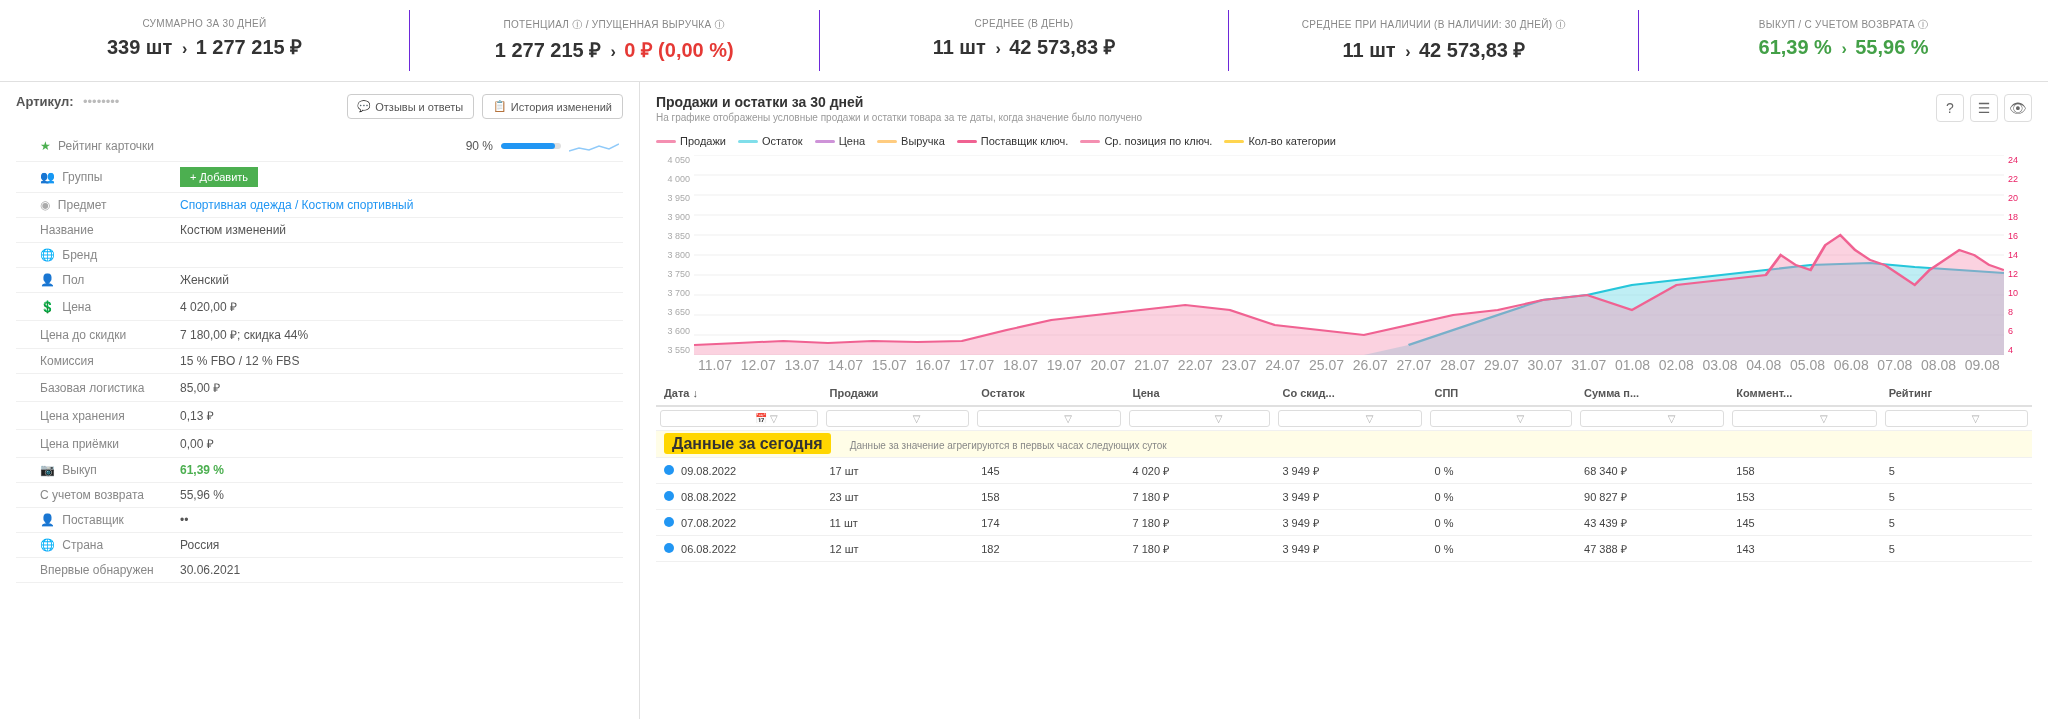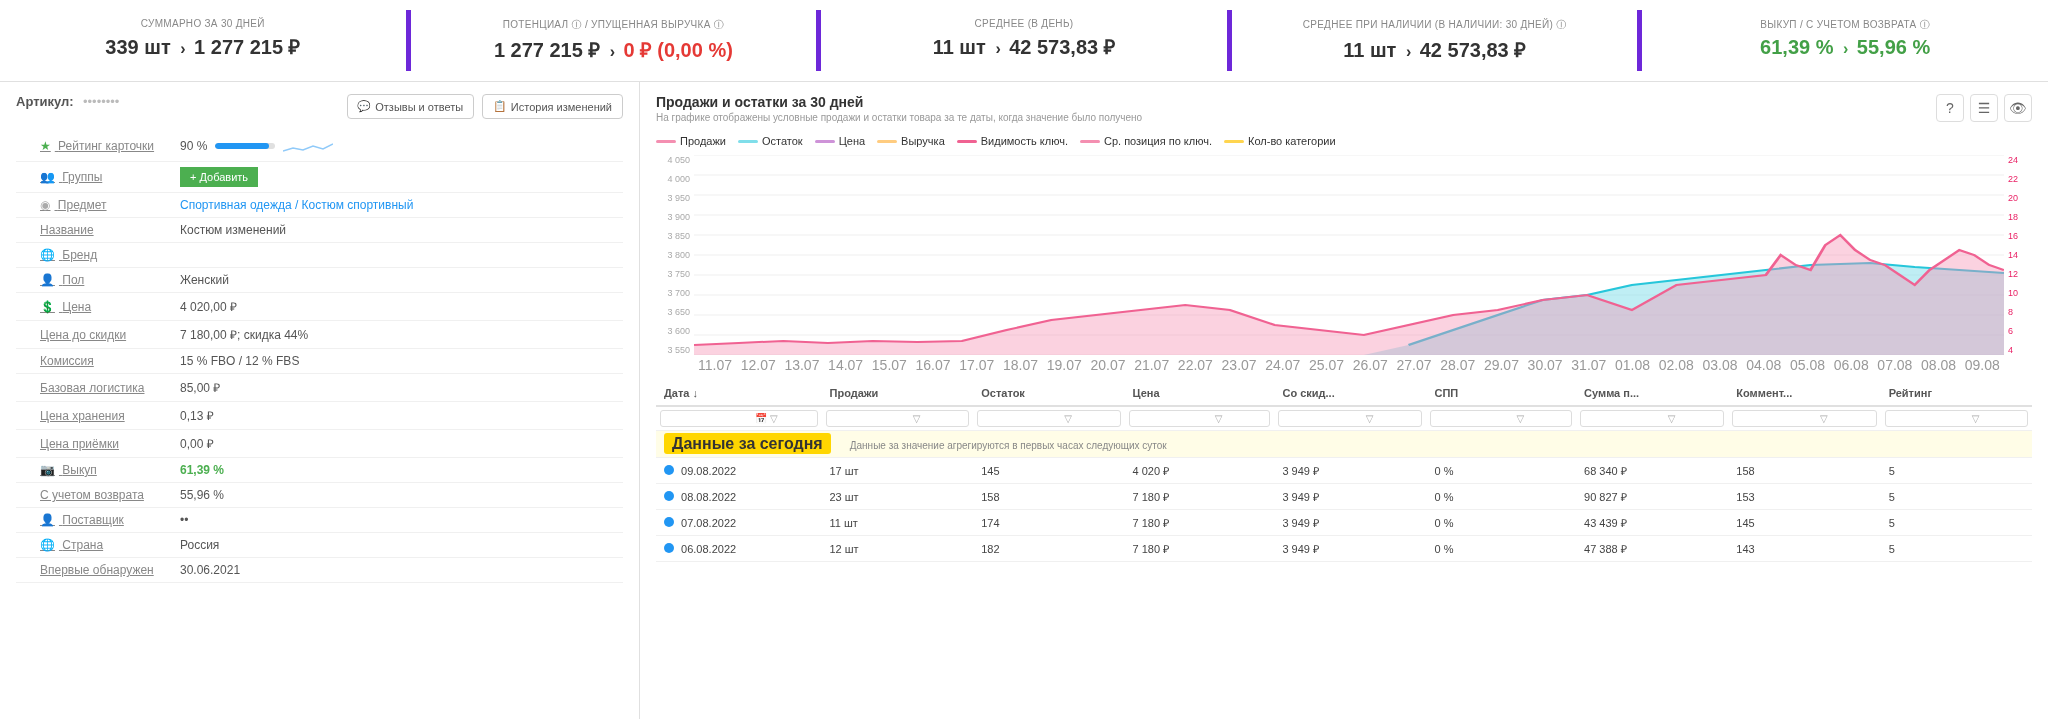--- a/index.html
+++ b/index.html
@@ -8,21 +8,21 @@
     .top-stats {
       display: flex;
       background: #fff;
       border-bottom: 1px solid #e0e0e0;
       padding: 10px 0;
     }
     .stat-block {
       flex: 1;
       text-align: center;
       padding: 8px 16px;
-      border-right: 5px solid #6d28d9;
+      border-right: 1px solid #6d28d9;
     }
     .stat-block:last-child { border-right: none; }
     .stat-label {
       font-size: 10px;
       color: #888;
       text-transform: uppercase;
       letter-spacing: 0.3px;
       margin-bottom: 4px;
     }
     .stat-value {
@@ -76,21 +76,20 @@
     .property-table tr td {
       padding: 5px 4px;
       vertical-align: middle;
       border-bottom: 1px solid #f0f0f0;
       font-size: 12px;
     }
     .property-table tr td:first-child {
       color: #888;
       width: 160px;
       padding-left: 24px;
-      text-decoration: underline;
     }
     .property-table tr td:nth-child(2) {
       color: #555;
     }
     .link-text { color: #2196f3; cursor: pointer; }
     .green-text { color: #4caf50; font-weight: bold; }
     
     .add-btn {
       background: #4caf50;
       color: #fff;
@@ -98,20 +97,21 @@
       padding: 4px 10px;
       border-radius: 0;
       font-size: 11px;
       cursor: pointer;
     }
     
     .rating-cell {
       display: flex;
       align-items: center;
       gap: 8px;
+      justify-content: flex-end;
     }
     .rating-bar {
       width: 60px;
       height: 6px;
       background: #e0e0e0;
       border-radius: 3px;
       overflow: hidden;
     }
     .rating-fill {
       height: 100%;
@@ -490,21 +490,21 @@
       <div class="legend-item">
         <div class="legend-dot" style="background:#ce93d8;"></div>
         <span>Цена</span>
       </div>
       <div class="legend-item">
         <div class="legend-dot" style="background:#ffcc80;"></div>
         <span>Выручка</span>
       </div>
       <div class="legend-item">
         <div class="legend-dot" style="background:#f06292;"></div>
-        <span>Видимость ключ.</span>
+        <span>Поставщик ключ.</span>
       </div>
       <div class="legend-item">
         <div class="legend-dot" style="background:#f48fb1;"></div>
         <span>Ср. позиция по ключ.</span>
       </div>
       <div class="legend-item">
         <div class="legend-dot" style="background:#ffd54f;"></div>
         <span>Кол-во категории</span>
       </div>
     </div>

